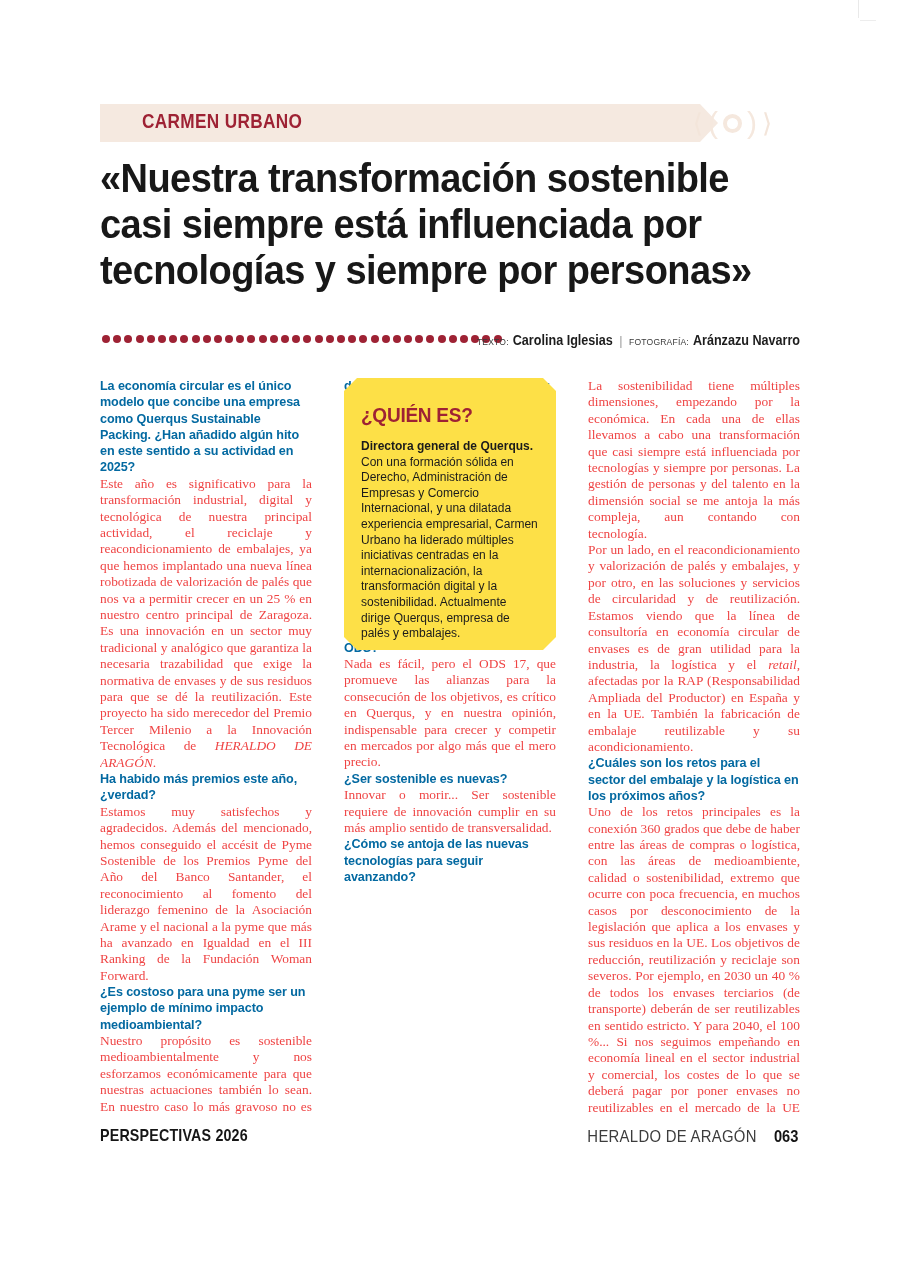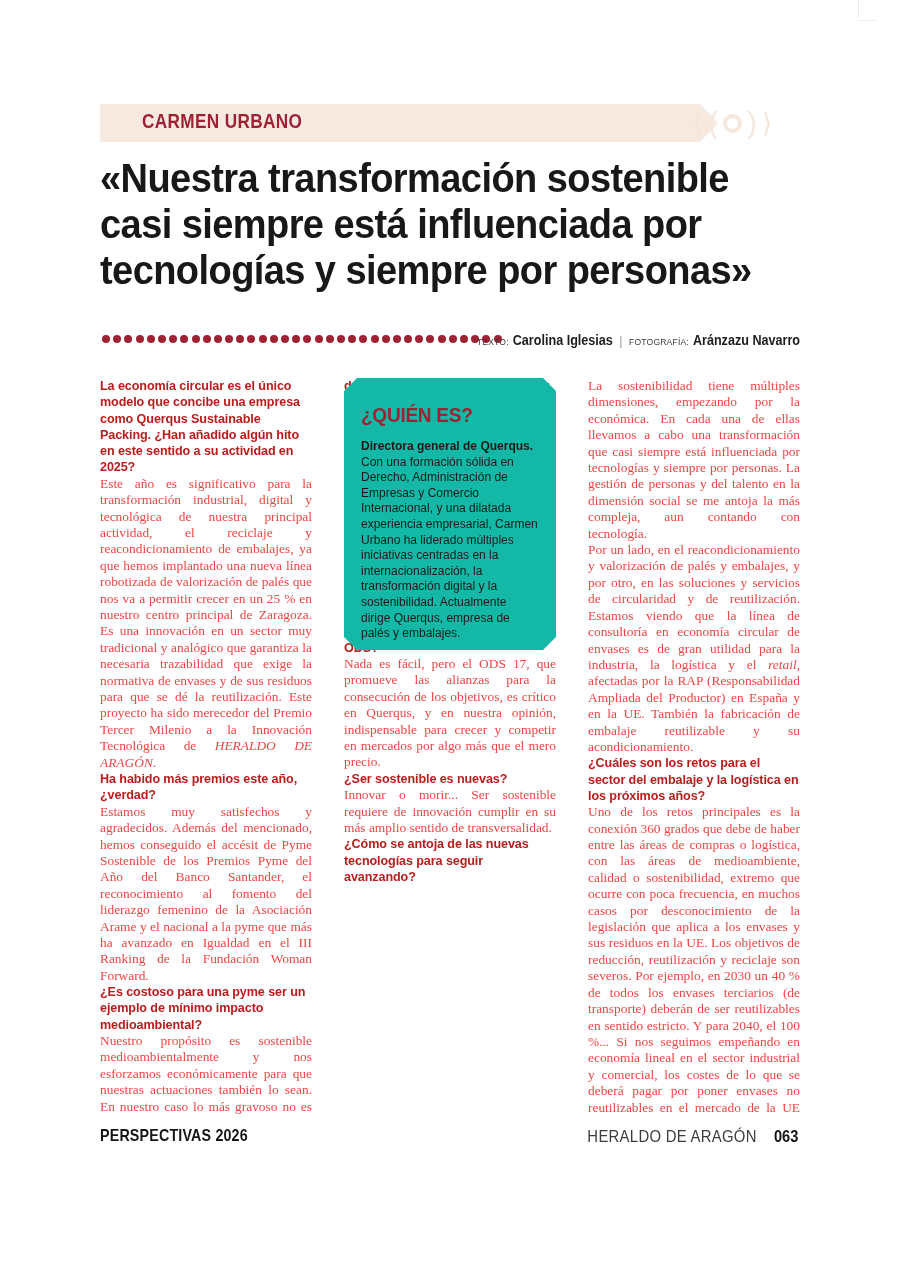--- a/index.html
+++ b/index.html
@@ -204,32 +204,32 @@
     color: #ef4444;
     hyphens: auto;
   }
   .col p.q {
     font-family: "Liberation Sans", sans-serif;
     font-weight: bold;
     font-size: 12.6px;
     line-height: 16.3px;
     text-align: left;
     letter-spacing: -0.1px;
-    color: #b91c1c;
+    color: #0369a1;
   }
   .col p.a i, .col p i { font-style: italic; }
 
   
   .whobox {
     position: absolute;
     left: 244px;
     top: 378px;
     width: 212px;
     height: 272px;
-    background: #14b8a6;
+    background: #fde047;
     box-sizing: border-box;
     padding: 26px 17px 14px 17px;
     -webkit-clip-path: polygon(
       0 13px, 6px 7px, 13px 0,
       199px 0, 206px 7px, 212px 13px,
       212px 259px, 206px 265px, 199px 272px,
       13px 272px, 6px 265px, 0 259px);
     clip-path: polygon(
       0 13px, 6px 7px, 13px 0,
       199px 0, 206px 7px, 212px 13px,

